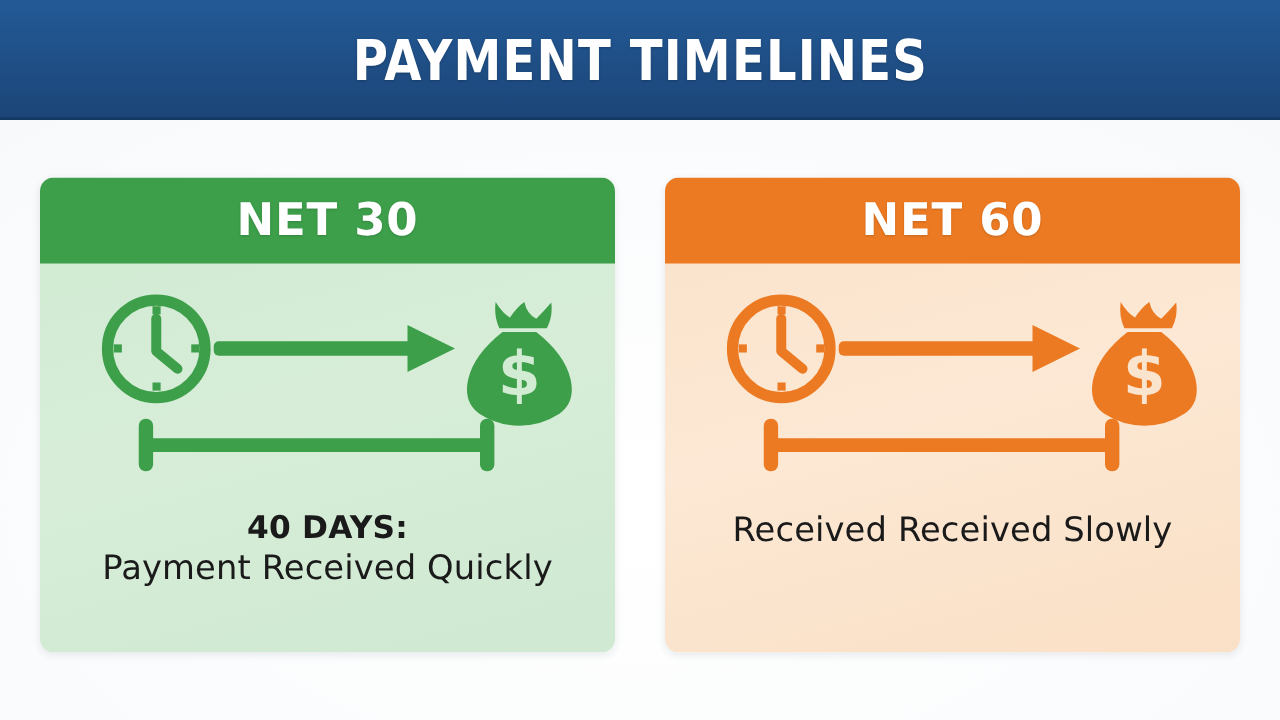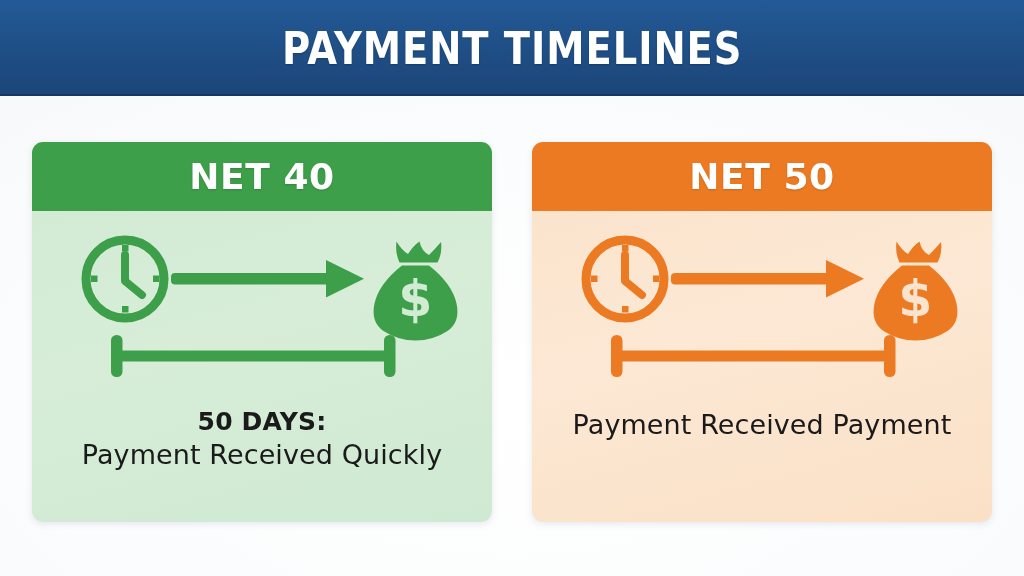--- a/index.html
+++ b/index.html
@@ -146,21 +146,21 @@
 
   <div id="header-band">
     <div id="page-title">PAYMENT TIMELINES</div>
   </div>
 
   <div id="cards">
 
     <div class="card left">
 
       <div class="card-header">
-        <span class="card-header-text">NET 40</span>
+        <span class="card-header-text">NET 30</span>
       </div>
 
       <div class="card-body">
 
         <div class="diagram">
           <svg width="460" height="190" viewBox="0 0 460 190" xmlns="http://www.w3.org/2000/svg">
             <g fill="none" stroke="#3d9f4a">
 
               <g>
                 <circle cx="93" cy="68" r="39" stroke="#3d9f4a" stroke-width="9" fill="none"></circle>
@@ -199,31 +199,31 @@
                 <rect x="79" y="124" width="11.5" height="42" rx="5.5"></rect>
                 <rect x="352" y="124" width="11.5" height="42" rx="5.5"></rect>
                 <rect x="84" y="139.5" width="275" height="11" rx="3"></rect>
               </g>
 
             </g>
           </svg>
         </div>
 
         <div class="caption">
-          <span class="caption-bold">50 DAYS:</span>
+          <span class="caption-bold">40 DAYS:</span>
           <span class="caption-sub">Payment Received Quickly</span>
         </div>
 
       </div>
     </div>
 
     <div class="card right">
 
       <div class="card-header">
-        <span class="card-header-text">NET 50</span>
+        <span class="card-header-text">NET 60</span>
       </div>
 
       <div class="card-body">
 
         <div class="diagram">
           <svg width="460" height="190" viewBox="0 0 460 190" xmlns="http://www.w3.org/2000/svg">
             <g fill="none" stroke="#ec7a22">
 
               <g>
                 <circle cx="93" cy="68" r="39" stroke="#ec7a22" stroke-width="9" fill="none"></circle>
@@ -262,20 +262,20 @@
                 <rect x="79" y="124" width="11.5" height="42" rx="5.5"></rect>
                 <rect x="352" y="124" width="11.5" height="42" rx="5.5"></rect>
                 <rect x="84" y="139.5" width="275" height="11" rx="3"></rect>
               </g>
 
             </g>
           </svg>
         </div>
 
         <div class="caption">
-          <span class="caption-sub">Payment Received Payment</span>
+          <span class="caption-sub">Received Received Slowly</span>
         </div>
 
       </div>
     </div>
 
   </div>
 </div>
 
 </body></html>

